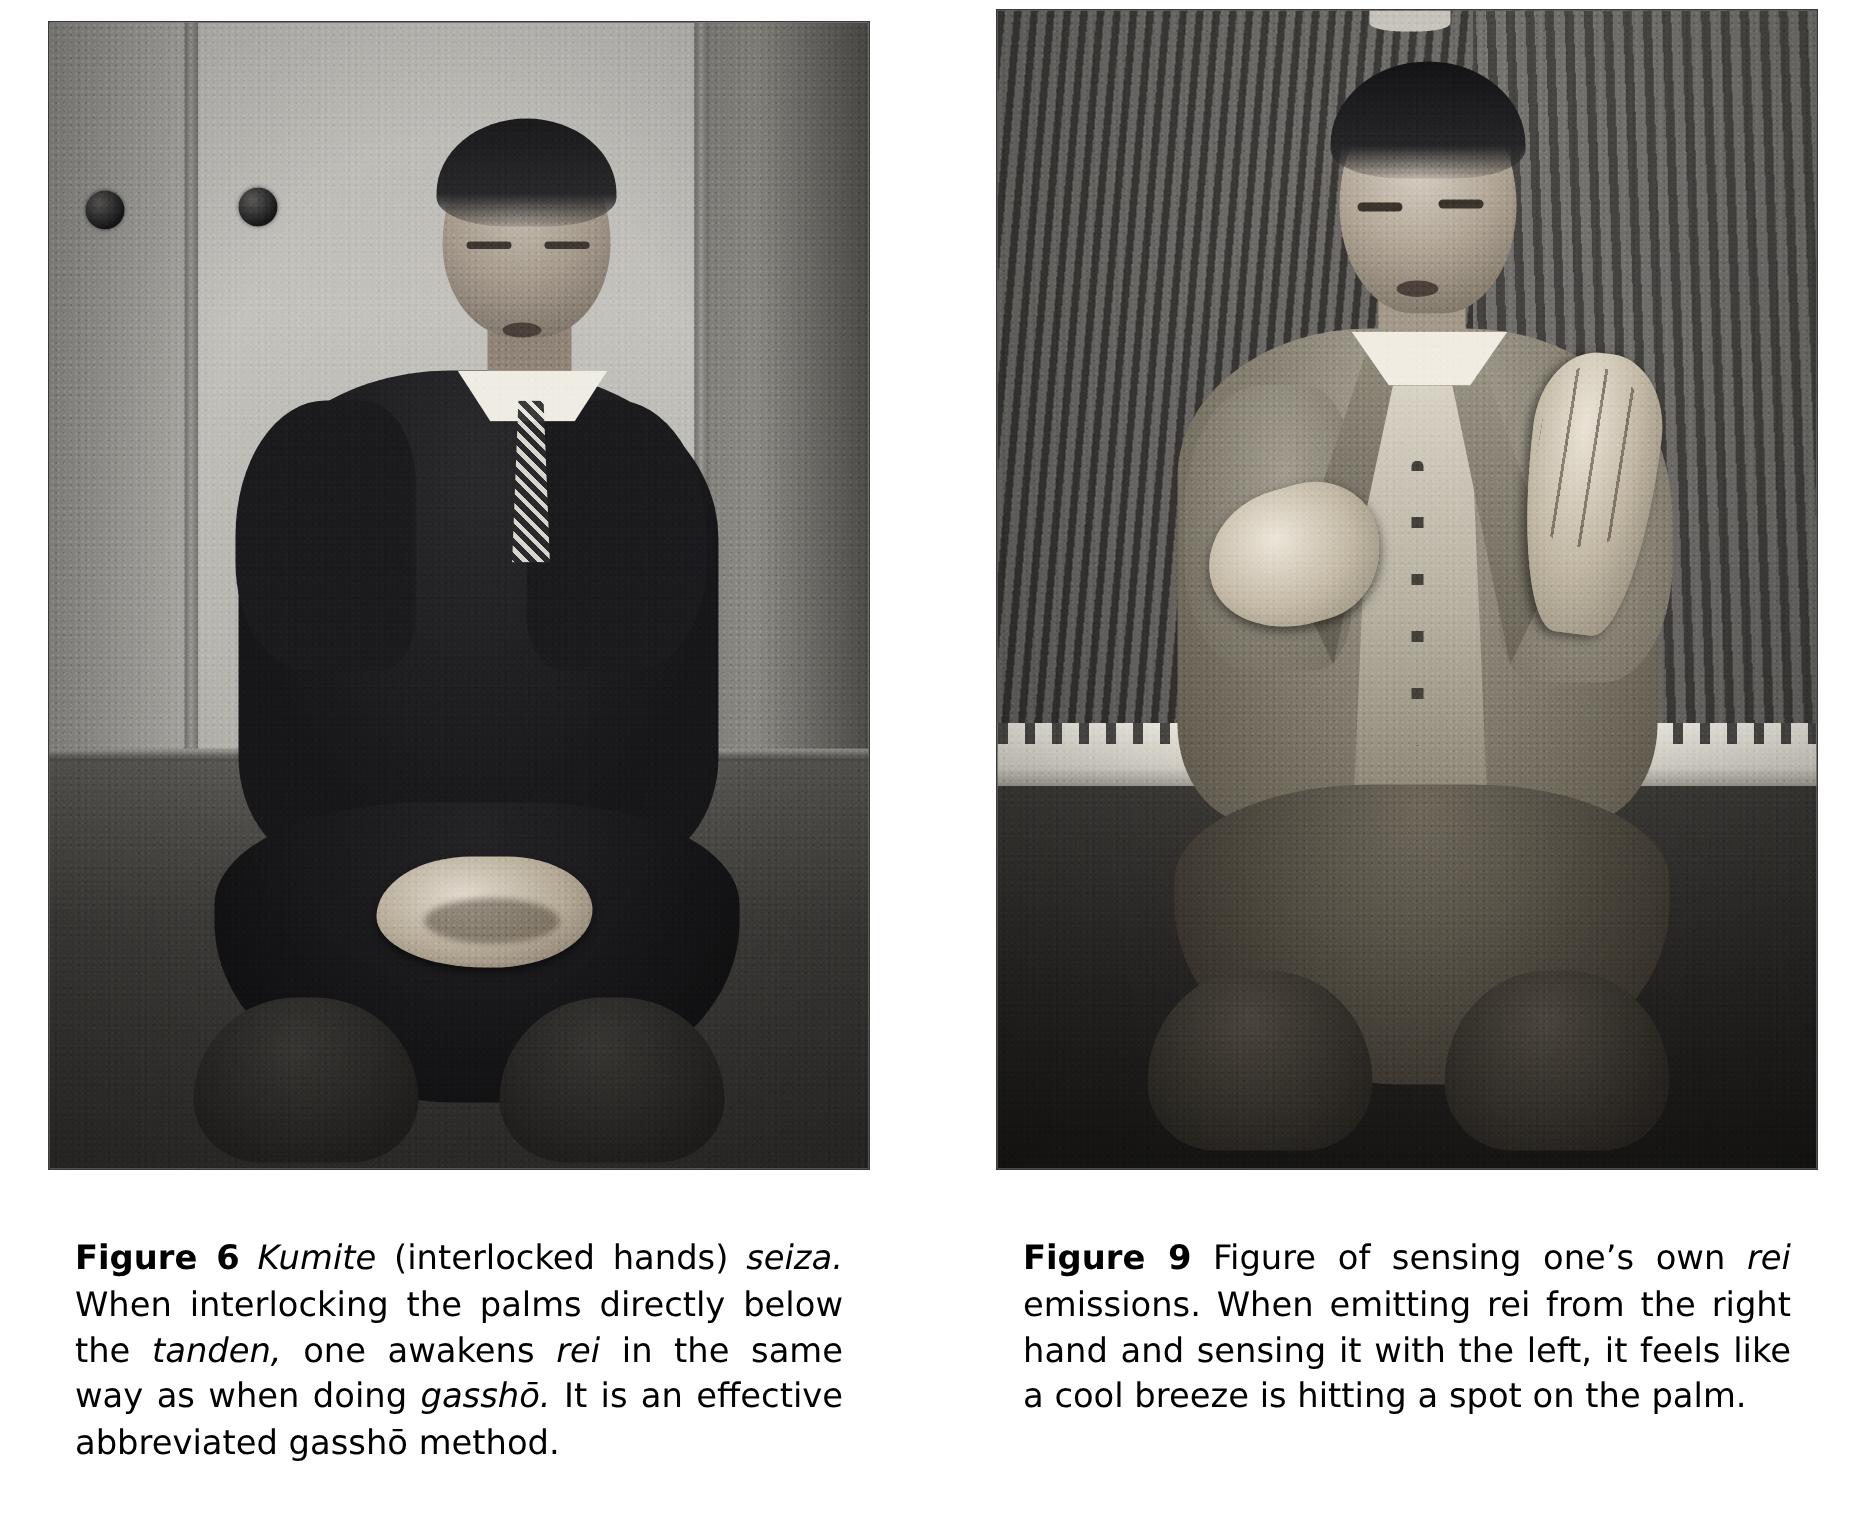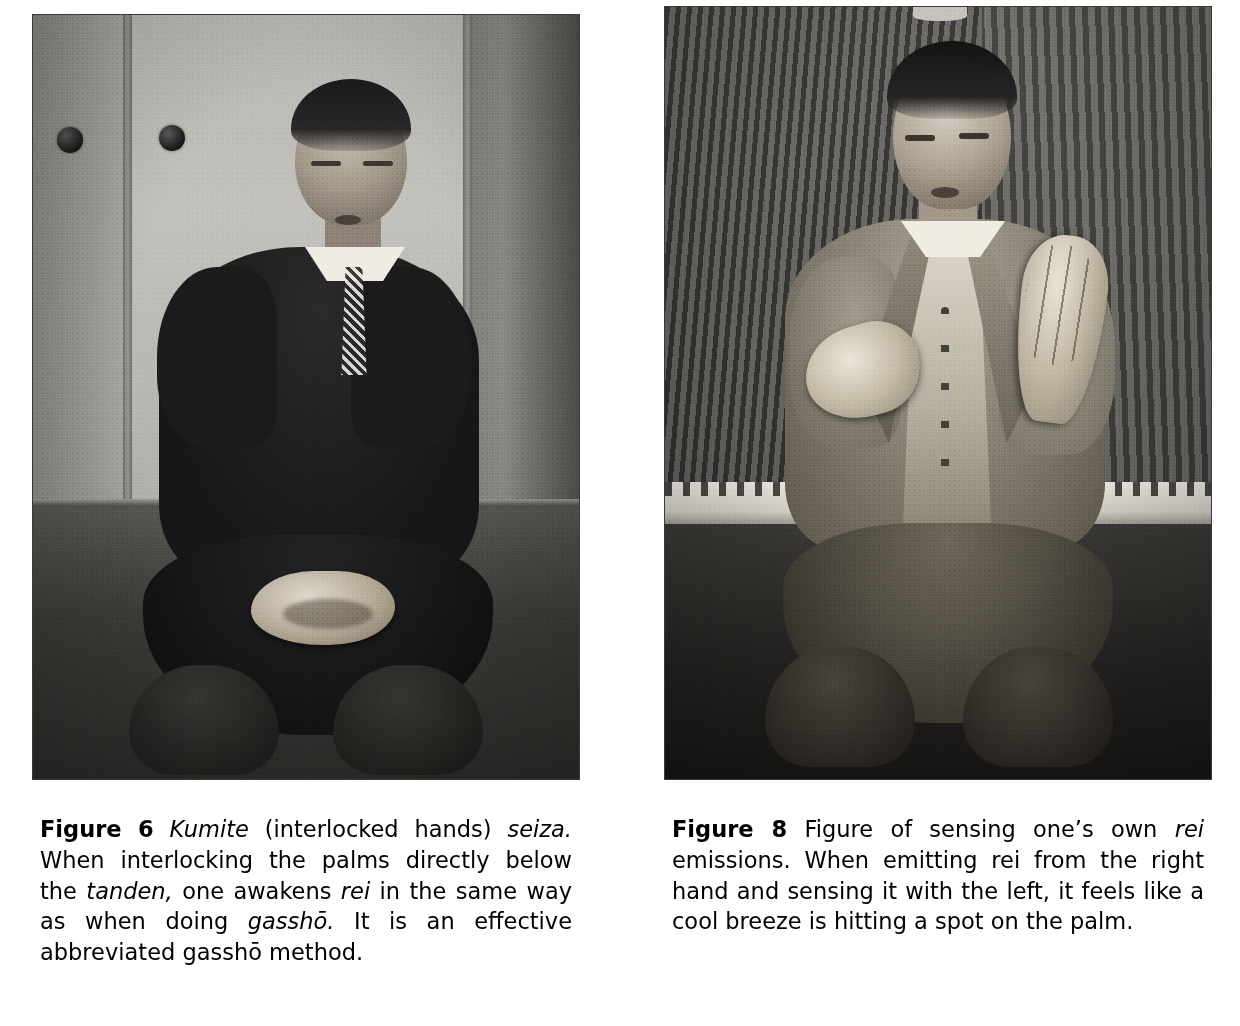--- a/index.html
+++ b/index.html
@@ -322,21 +322,21 @@
   .caption {
     width: 548px;
     font-size: 22.5px;
     line-height: 1.37;
     text-align: justify;
     text-justify: inter-word;
     color: #000;
   }
   .caption .lbl { font-weight: bold; }
   .caption .it { font-style: italic; }
-  .caption p { margin: 8px; }
+  .caption p { margin: 18px; }
 </style>
 </head>
 <body>
 
 <div class="page">
 
   <div class="figures-row">
 
     <div class="figure-block left">
       <div class="photo left" aria-label="photograph" title="Black-and-white photograph of a man in a dark suit and necktie kneeling in seiza on a tatami floor in front of a sliding panel wall, eyes closed, hands interlocked in his lap below the navel.">
@@ -417,19 +417,19 @@
   <div class="captions-row">
 
     <div class="caption">
       <p>
         <span class="lbl">Figure 6</span><span> </span><span class="it">Kumite</span><span> (interlocked hands) </span><span class="it">seiza.</span><span> When interlocking the palms directly below the </span><span class="it">tanden,</span><span> one awakens </span><span class="it">rei</span><span> in the same way as when doing </span><span class="it">gasshō.</span><span> It is an effective abbreviated gasshō method.</span>
       </p>
     </div>
 
     <div class="caption">
       <p>
-        <span class="lbl">Figure 8</span><span>   Figure of sensing one’s own </span><span class="it">rei</span><span> emissions. When emitting rei from the right hand and sensing it with the left, it feels like a cool breeze is hitting a spot on the palm.</span>
+        <span class="lbl">Figure 9</span><span>   Figure of sensing one’s own </span><span class="it">rei</span><span> emissions. When emitting rei from the right hand and sensing it with the left, it feels like a cool breeze is hitting a spot on the palm.</span>
       </p>
     </div>
 
   </div>
 
 </div>
 
 </body></html>

